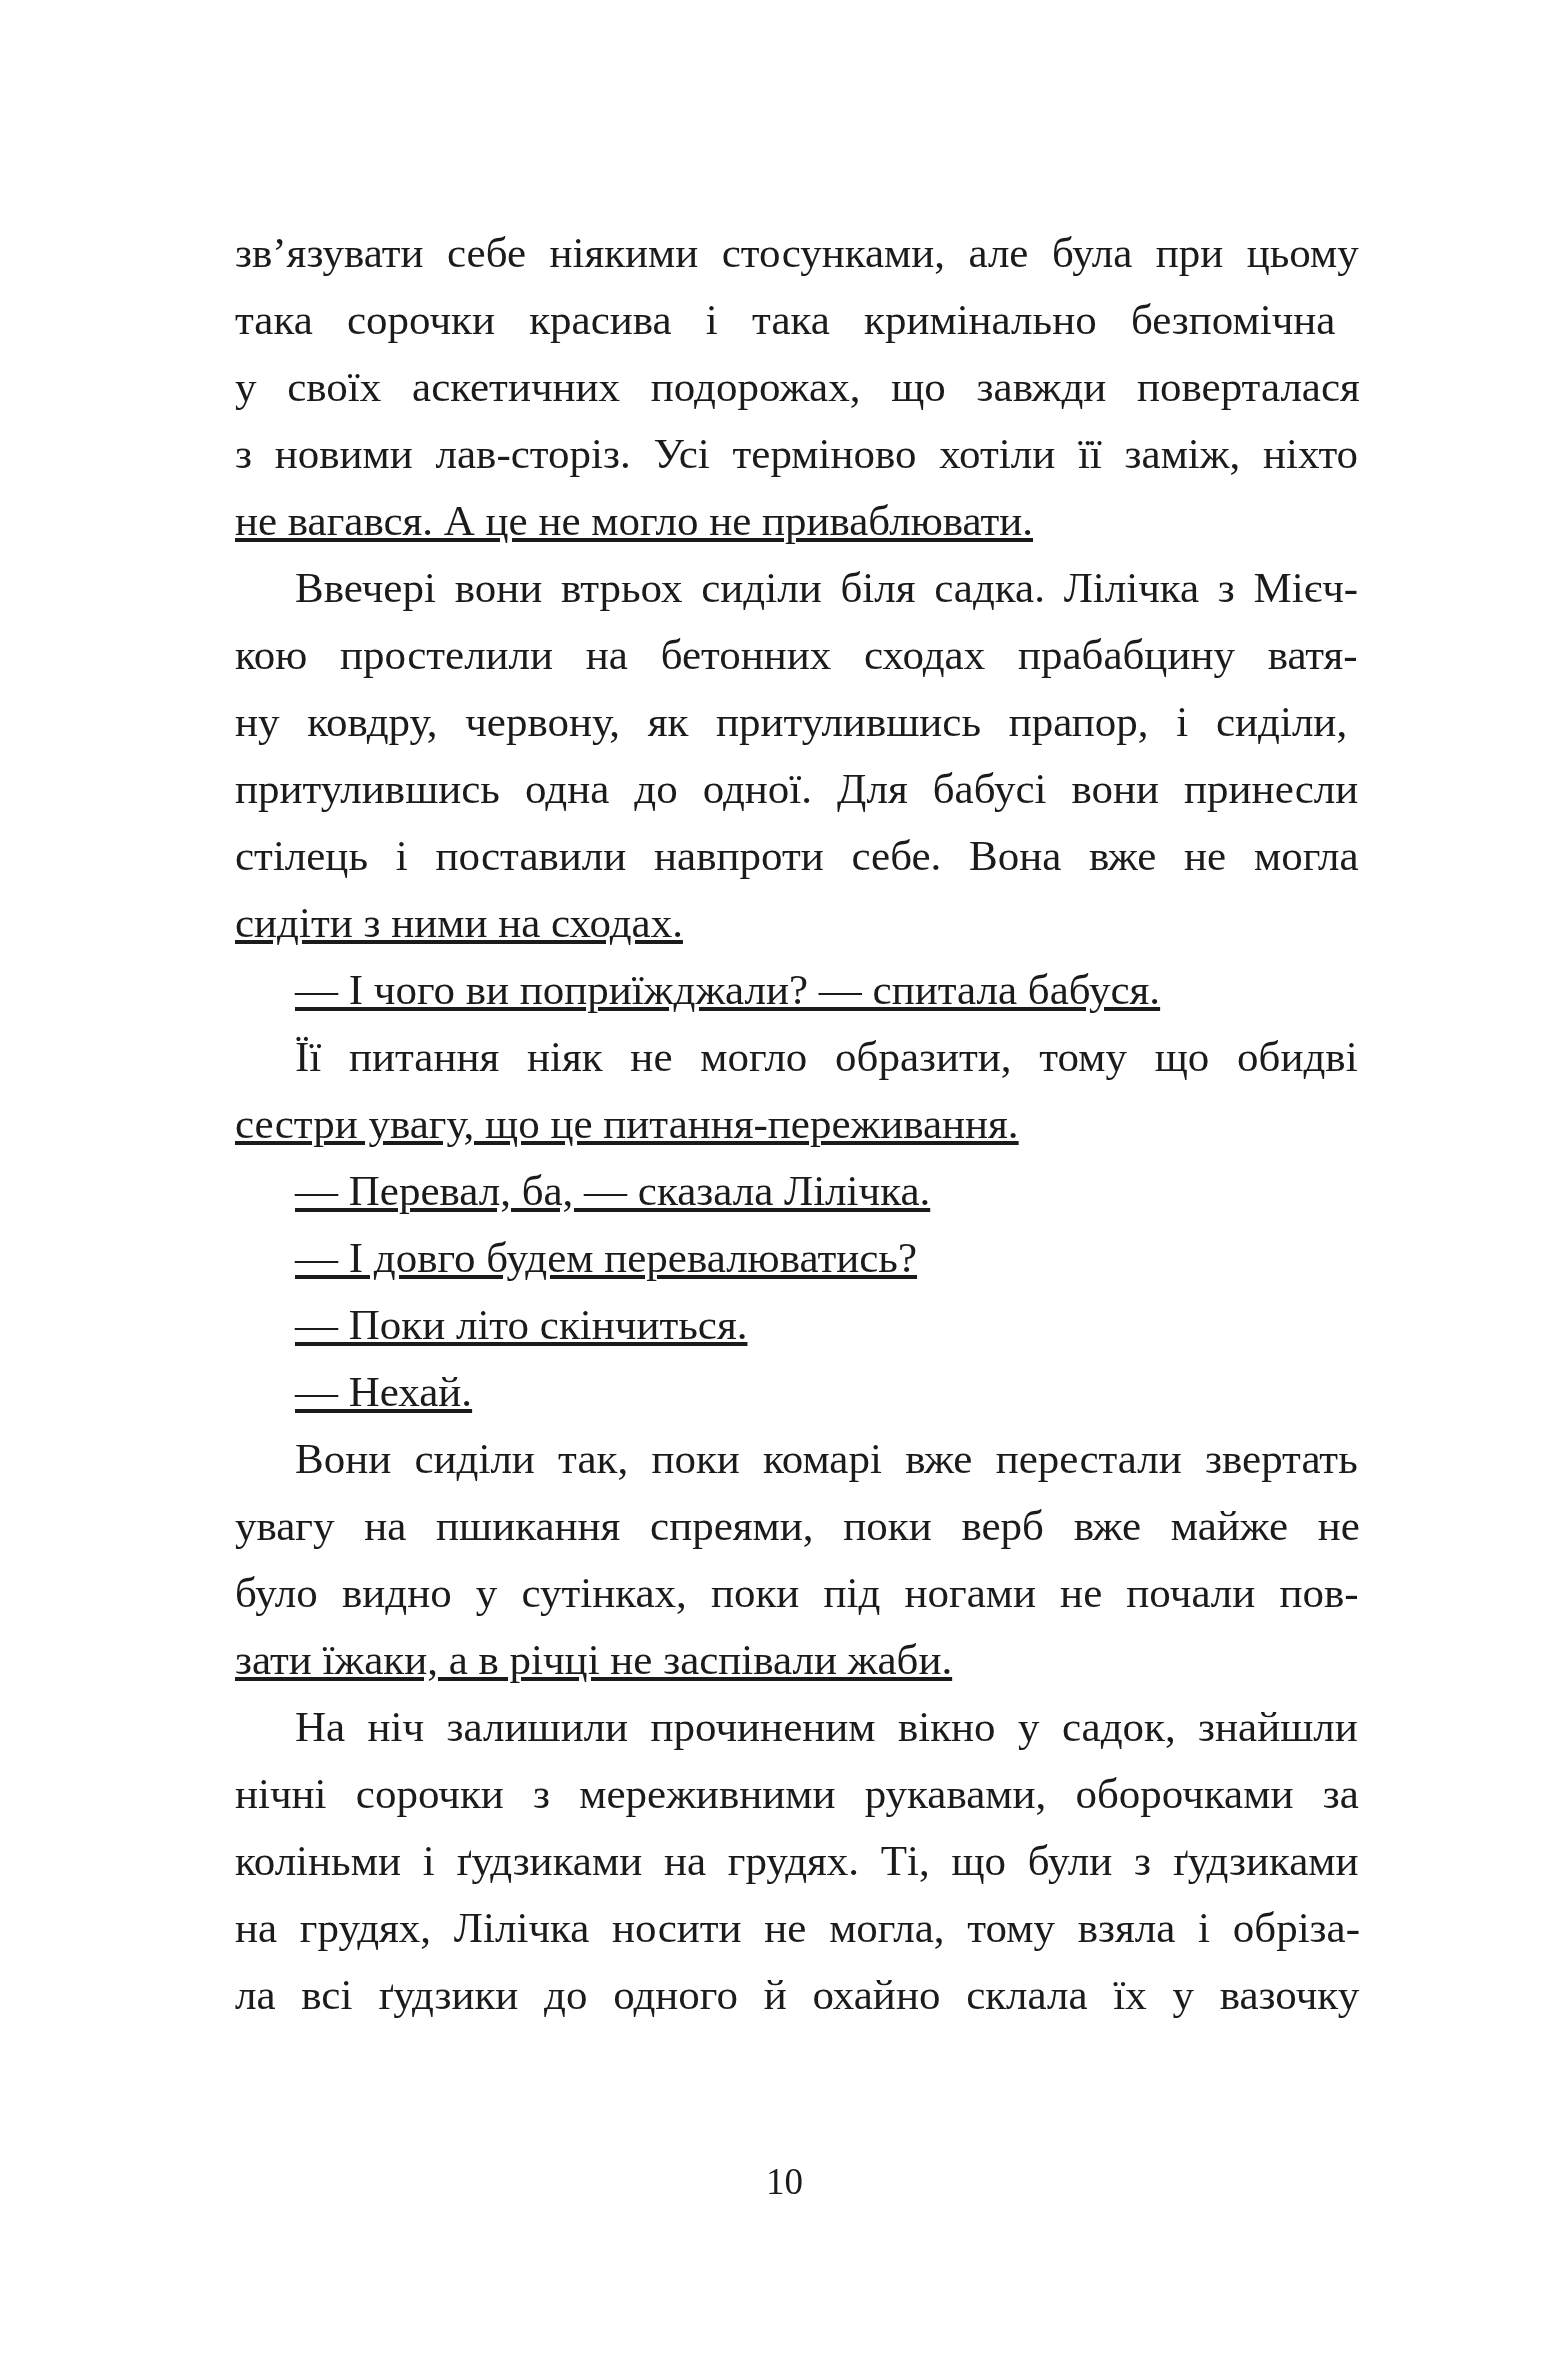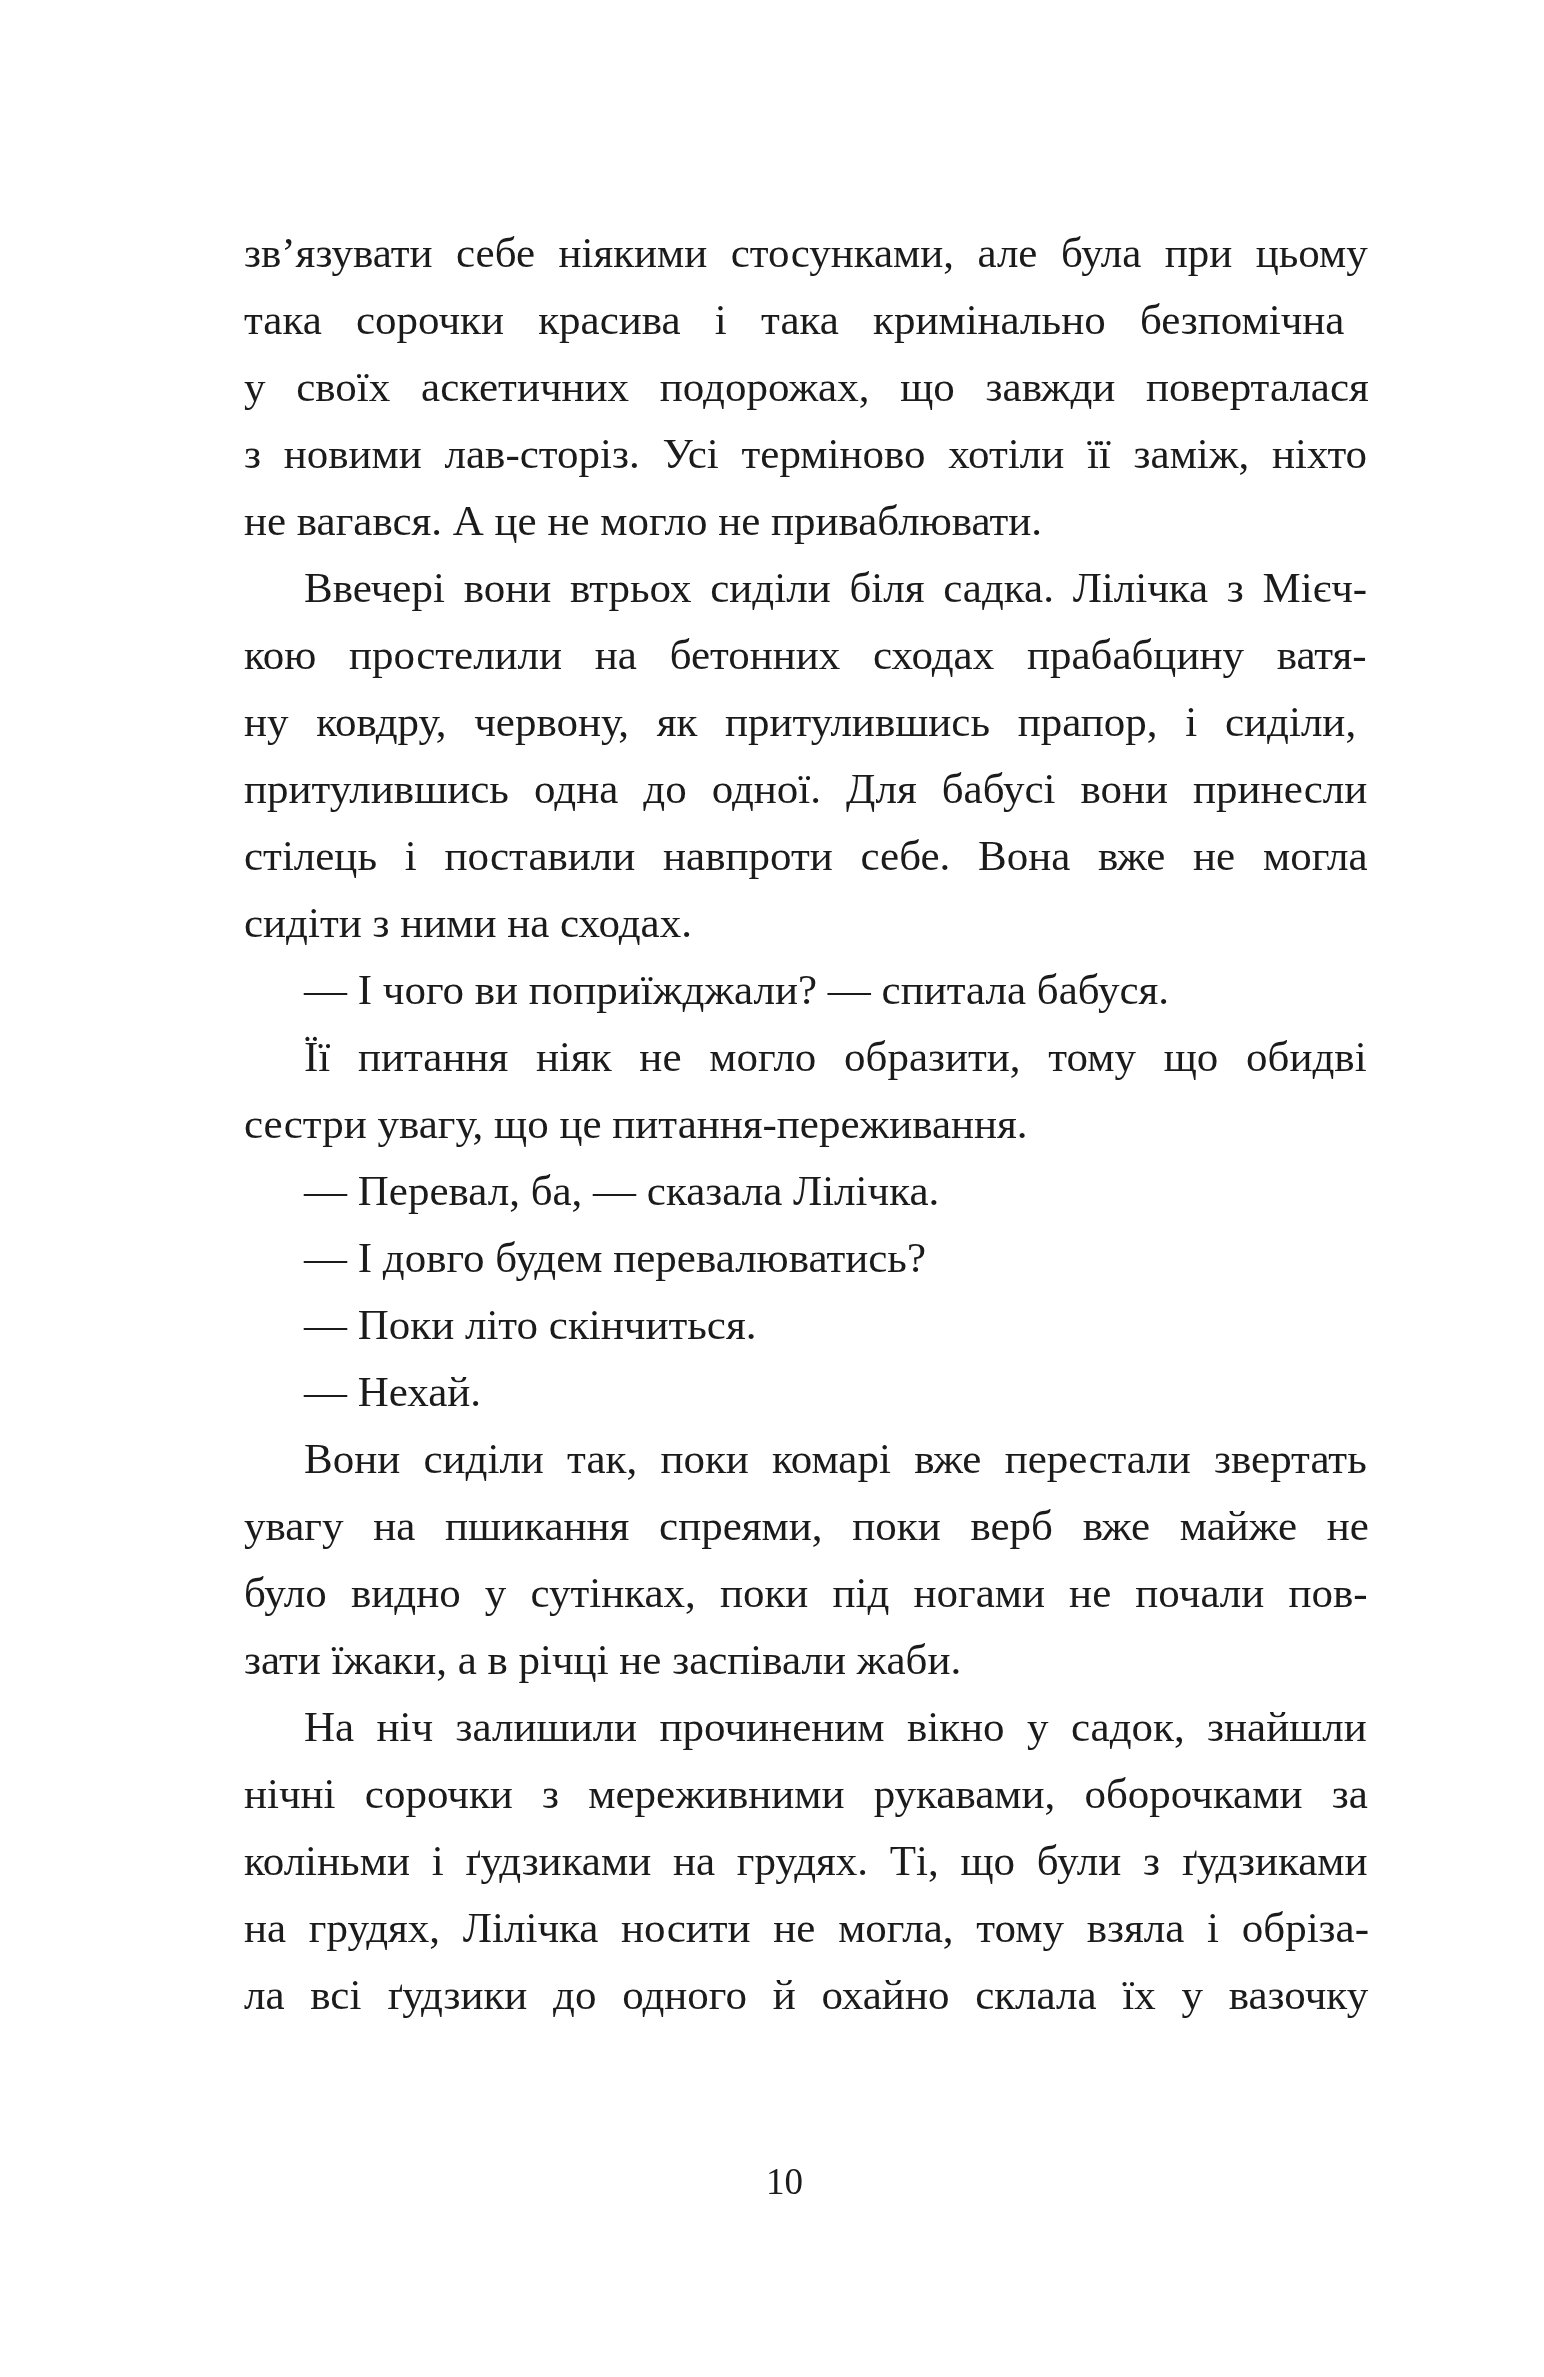--- a/index.html
+++ b/index.html
@@ -17,37 +17,38 @@
   }
   .page {
     position: absolute;
     left: 0; top: 0;
     width: 1545px;
     height: 2377px;
     background: #ffffff;
   }
   .text-block {
     position: absolute;
-    left: 244px;
+    left: 235px;
     top: 219px;
     width: 1115px;
     font-size: 43px;
     line-height: 67px;
   }
   .line {
     display: block;
     height: 67px;
     white-space: nowrap;
     text-align: justify;
     text-align-last: justify;
     overflow: visible;
   }
   .line.last {
     text-align: left;
     text-align-last: left;
+    text-decoration: underline;
   }
   .line.indent {
     padding-left: 60px;
   }
   .page-number {
     position: absolute;
     left: 0;
     width: 1569px;
     top: 2158px;
     text-align: center;

